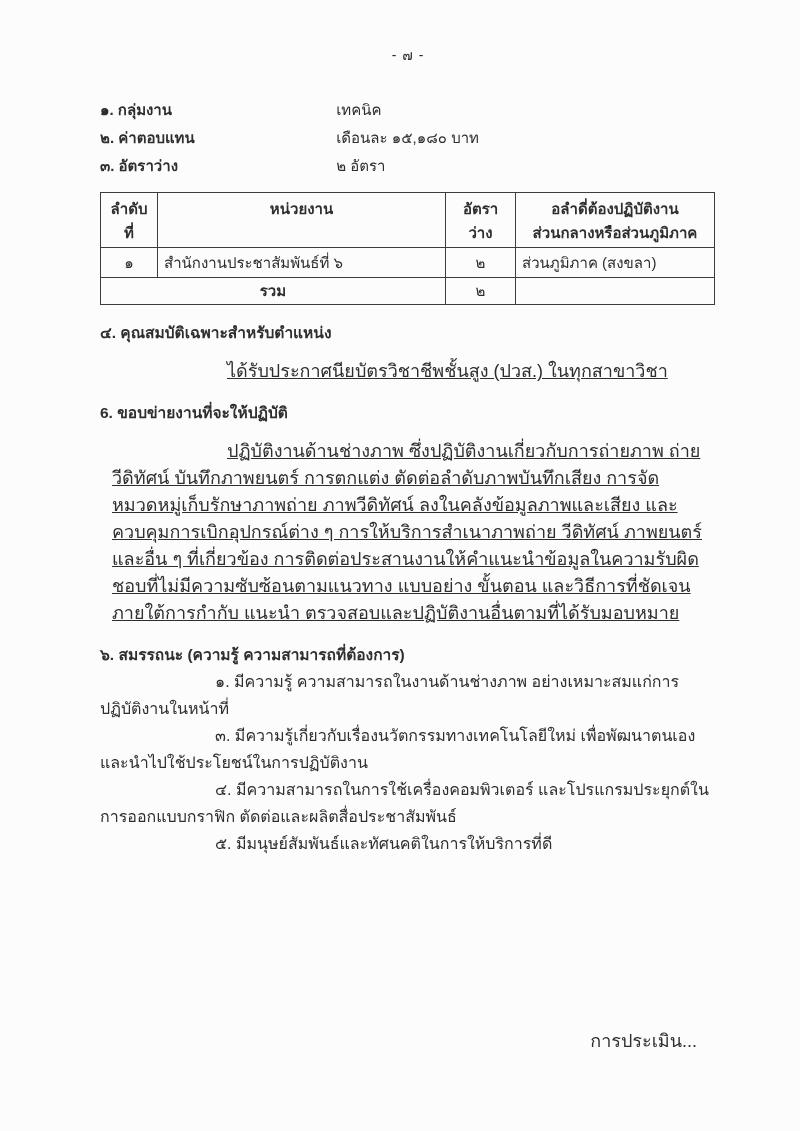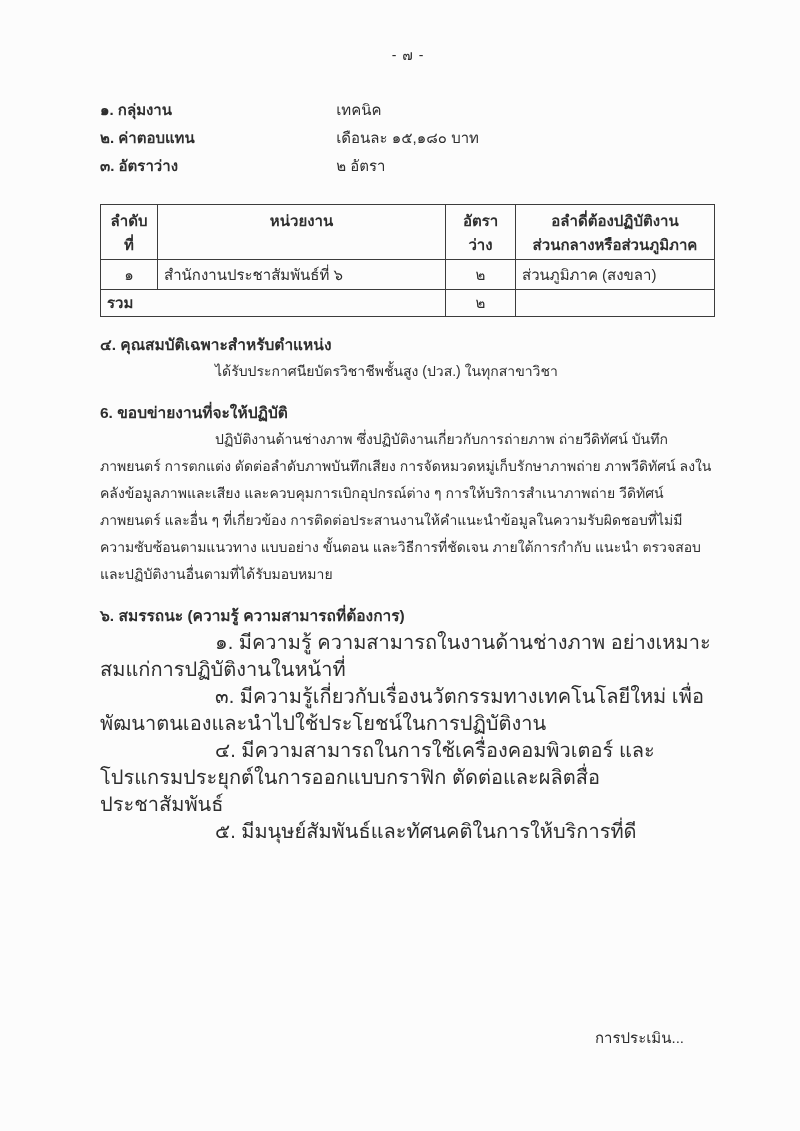--- a/index.html
+++ b/index.html
@@ -32,21 +32,21 @@
     text-align: center;
     font-size: 16px;
     font-weight: bold;
   }
   .info-list { margin-top: 30px; }
   .info-row { line-height: 28px; font-size: 15px; white-space: nowrap; }
   .info-label { display: inline-block; width: 232px; font-weight: bold; }
   .info-value { display: inline-block; }
 
   table.positions {
-    margin-top: 24px;
+    margin-top: 12px;
     border-collapse: collapse;
     table-layout: fixed;
     width: 614px;
     font-size: 15px;
     color: #2e2e2e;
   }
   table.positions th, table.positions td {
     border: 1.5px solid #3c3c3c;
     padding: 2px 6px;
     box-sizing: border-box;
@@ -58,46 +58,47 @@
     padding-top: 4px;
     line-height: 24px;
   }
   .col-no { width: 57px; }
   .col-unit { width: 288px; }
   .col-vac { width: 70px; }
   .col-loc { width: 199px; }
   tr.data-row td { height: 30px; line-height: 24px; vertical-align: top; padding-top: 3px; }
   td.center { text-align: center; }
   tr.total-row td { height: 26px; line-height: 22px; vertical-align: top; padding-top: 2px; }
-  td.total-label { text-align: left; font-weight: bold; padding-right: 10px; border-right: 1.5px solid #3c3c3c; }
+  td.total-label { text-align: center; font-weight: bold; padding-right: 10px; border-right: 1.5px solid #3c3c3c; }
 
   .section { margin-top: 0; }
   .section-heading {
     font-weight: bold;
     font-size: 15.5px;
     line-height: 27px;
     margin-top: 14px;
   }
   .section-body {
-    font-size: 14px;
+    font-size: 18px;
     line-height: 27px;
     text-indent: 115px;
-    margin: 0;
+    margin: 12px;
+    text-decoration: underline;
   }
   .competency-item {
-    font-size: 20px;
+    font-size: 16px;
     line-height: 27px;
     text-indent: 115px;
     margin: 0;
   }
   .continuation-note {
     position: absolute;
     top: 1026px;
-    right: 116px;
-    font-size: 15px;
+    right: 103px;
+    font-size: 18px;
   }
 </style>
 </head>
 <body>
 
 <div class="page">
   <div class="content">
 
     <div class="page-number">- ๗ -</div>
 

